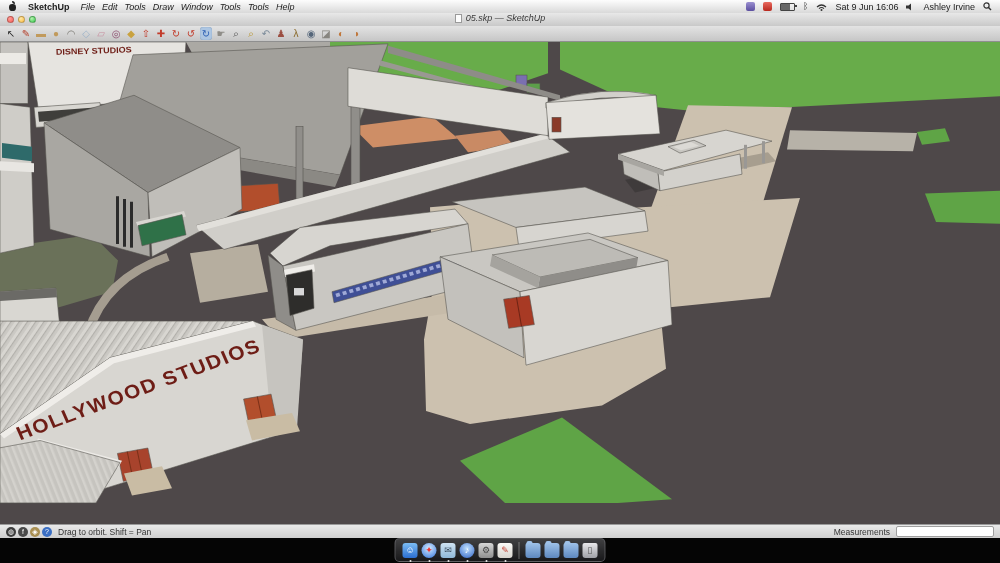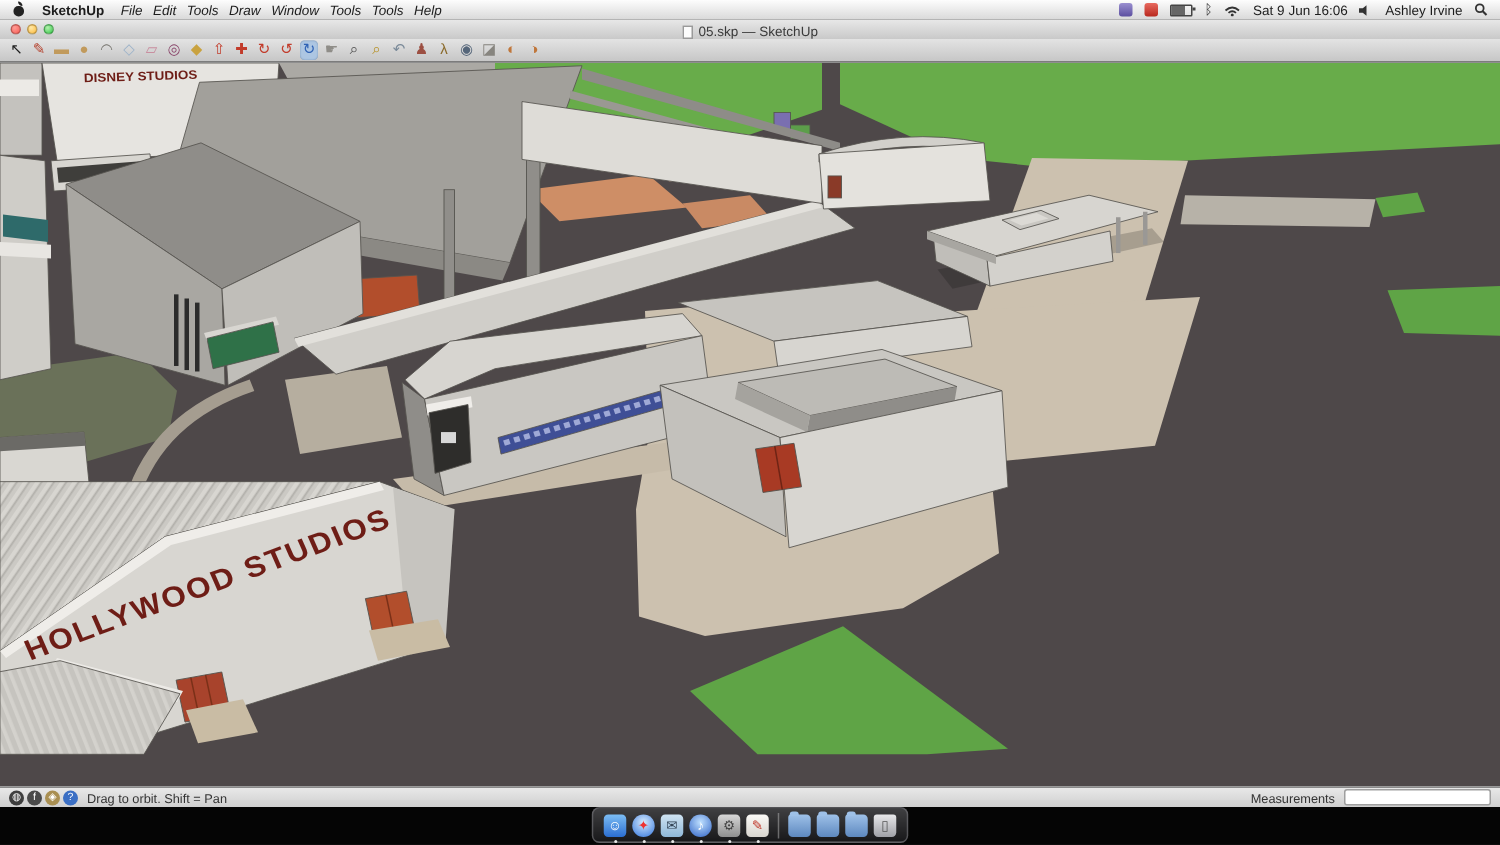--- a/index.html
+++ b/index.html
@@ -18,21 +18,21 @@
   .menu-item{cursor:default;}
   .menu-item.app{font-weight:bold;}
   .mi-sq{width:9px;height:9px;border-radius:2px;display:inline-block;}
   .battery{width:13px;height:6px;border:1px solid #444;border-radius:1px;position:relative;background:linear-gradient(90deg,#666 70%,transparent 70%);}
   .battery:after{content:"";position:absolute;right:-3px;top:1px;width:2px;height:2px;background:#444;}
   .glyph9{font-size:9px;line-height:9px;color:#333;}
 
   
   .titlebar{position:absolute;top:13px;left:0;width:1000px;height:13px;
     background:linear-gradient(#e8e8e8,#c9c9c9);border-bottom:1px solid #aeaeae;
-    display:flex;align-items:flex-end;}
+    display:flex;align-items:flex-start;font-style:italic;}
   .lights{position:absolute;left:7px;top:3px;display:flex;gap:4px;}
   .light{width:7px;height:7px;border-radius:50%;border:1px solid rgba(0,0,0,.25);box-sizing:border-box;}
   .light.red{background:radial-gradient(circle at 35% 30%,#ff9d97,#f95f57);}
   .light.yellow{background:radial-gradient(circle at 35% 30%,#ffe9a8,#fdbc40);}
   .light.green{background:radial-gradient(circle at 35% 30%,#b7f2b0,#35c94a);}
   .win-title{margin:0 auto;font-size:9px;color:#3a3a3a;display:flex;align-items:center;gap:4px;}
   .doc-ico{width:7px;height:9px;background:#fcfcfc;border:1px solid #9a9a9a;box-sizing:border-box;}
 
   .toolbar{position:absolute;top:26px;left:0;width:1000px;height:16px;
     background:linear-gradient(#e3e3e3,#c6c6c6);border-bottom:1px solid #8f8f8f;

